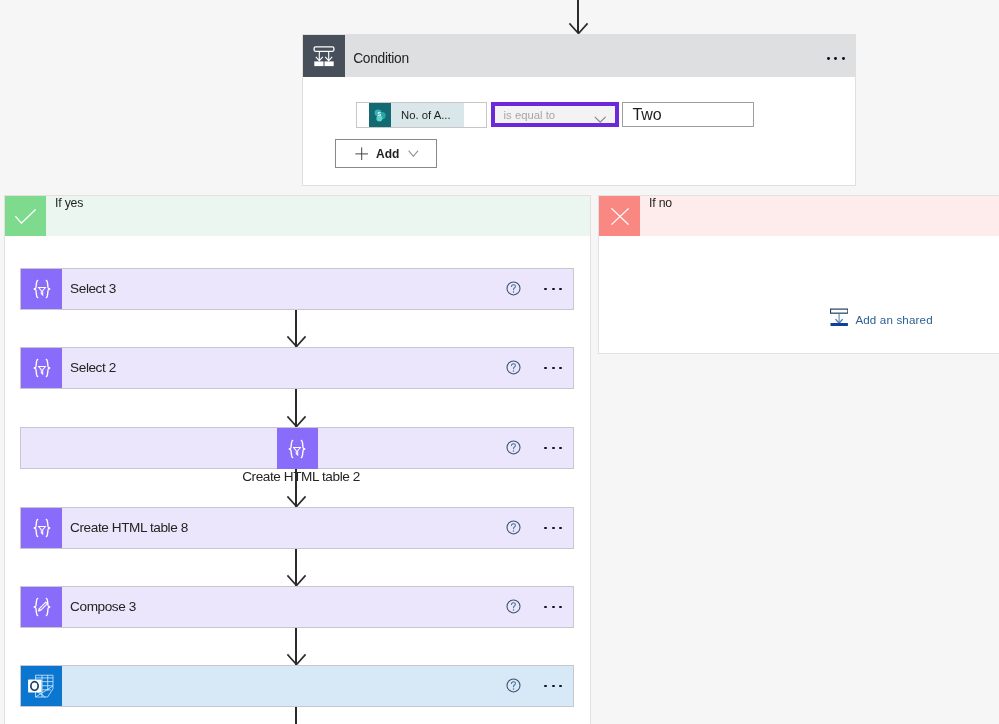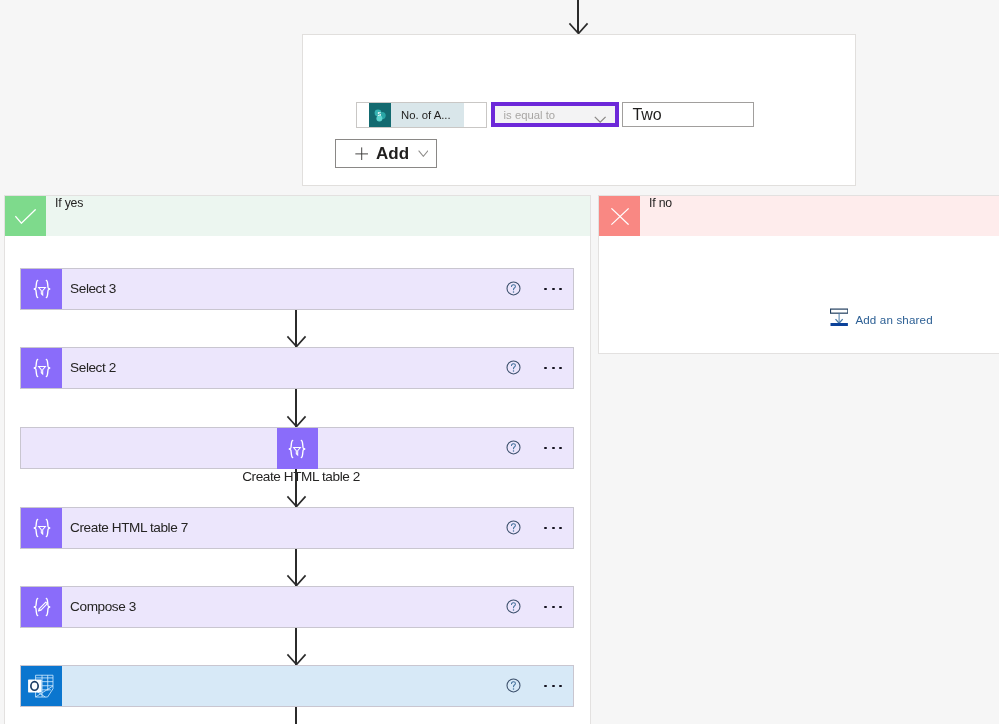--- a/index.html
+++ b/index.html
@@ -72,20 +72,41 @@
 <div class="canvas">
 
   <div class="arrow" style="left:577px;top:0px;height:34px;">
     <div class="shaft" style="height:33px;"></div>
     <svg width="19" height="11.5" viewBox="0 0 38 23" style="width:19px;height:11.5px;">
       <path d="M2 2 L19 21 L36 2" fill="none" stroke="#2b2b2b" stroke-width="3.4" stroke-linecap="square"></path>
     </svg>
   </div>
 
   <div id="condition-card">
+    <div id="condition-header">
+      <div id="condition-icon">
+        <svg width="22" height="21" viewBox="0 0 44 42" style="width:22px;height:21px;">
+          <rect x="2.2" y="1.6" width="39.6" height="9" rx="3" ry="3" fill="none" stroke="#fff" stroke-width="2.6"></rect>
+          <path d="M12.6 10.6 L12.6 28.8" stroke="#fff" stroke-width="2.2" fill="none"></path>
+          <path d="M31.4 10.6 L31.4 28.8" stroke="#fff" stroke-width="2.2" fill="none"></path>
+          <path d="M5.6 21.6 L12.6 29.4 L19.6 21.6" fill="none" stroke="#fff" stroke-width="2.2"></path>
+          <path d="M24.4 21.6 L31.4 29.4 L38.4 21.6" fill="none" stroke="#fff" stroke-width="2.2"></path>
+          <rect x="2.6" y="30.8" width="18.4" height="9.4" fill="#fff"></rect>
+          <rect x="23" y="30.8" width="18.4" height="9.4" fill="#fff"></rect>
+        </svg>
+      </div>
+      <div id="condition-title">Condition</div>
+      <div id="condition-menu">
+        <span class="ellipsis">
+            <i></i>
+            <i></i>
+            <i></i>
+          </span>
+      </div>
+    </div>
     <div id="condition-body">
       <div id="cond-row">
         <div id="cond-left">
           <div class="token">
             <span class="tok-icon">
               <svg width="14" height="14" viewBox="0 0 14 14">
                 <circle cx="5" cy="5" r="3.4" fill="#36b3b3"></circle>
                 <circle cx="9.1" cy="7.6" r="3.6" fill="#2aa5a5"></circle>
                 <circle cx="6.4" cy="10.4" r="3" fill="#5fd4cf"></circle>
                 <text x="4.4" y="7.6" font-size="5.4" fill="#fff" font-family="'Liberation Sans',sans-serif" font-weight="bold">S</text>
@@ -105,21 +126,21 @@
         <div id="cond-val">
           <span class="val-text">Two</span>
         </div>
       </div>
       <div id="cond-add">
         <span style="margin-left:18.6px;line-height:0;">
           <svg width="13.4" height="13.8" viewBox="0 0 27 28" style="width:13.4px;height:13.8px;">
               <path d="M13.5 0.8 L13.5 27.2 M0.6 14 L26.4 14" stroke="#3b3a39" stroke-width="1.9"></path>
             </svg>
         </span>
-        <span style="margin-left:8px;font-size:17px;font-weight:bold;color:#201f1e;">Add</span>
+        <span style="margin-left:8px;font-size:12px;font-weight:bold;color:#201f1e;">Add</span>
         <span style="margin-left:8.5px;line-height:0;">
           <svg width="10.7" height="7.2" viewBox="0 0 21 14" style="width:10.7px;height:7.2px;">
               <path d="M1.2 1.2 L10.5 12.4 L19.8 1.2" fill="none" stroke="#8e8c8a" stroke-width="2"></path>
             </svg>
         </span>
       </div>
     </div>
   </div>
 
   <div class="branch" id="branch-yes">
@@ -242,21 +263,21 @@
         </svg>
       </div>
       <div class="action" style="top: 507px; background: rgb(236, 230, 252);">
         <div class="act-icon" style="background:#8a6cfa">
           <svg width="20" height="20" viewBox="0 0 40 40" style="width:20px;height:20px;">
   <path d="M11.4 2.8 C8.0 4.0 9.0 12.8 7.8 17.4 C7.2 19.2 5.8 19.8 3.6 20 C5.8 20.2 7.2 20.8 7.8 22.6 C9.0 27.2 8.0 36.0 11.4 37.2" fill="none" stroke="#fff" stroke-width="2.7" stroke-linecap="round"></path>
             <path d="M28.6 2.8 C32.0 4.0 31.0 12.8 32.2 17.4 C32.8 19.2 34.2 19.8 36.4 20 C34.2 20.2 32.8 20.8 32.2 22.6 C31.0 27.2 32.0 36.0 28.6 37.2" fill="none" stroke="#fff" stroke-width="2.7" stroke-linecap="round"></path>
   <path d="M13.2 17.0 L26.8 17.0 L21.4 23.4 L21.4 32.0 L18.6 29.4 L18.6 23.4 Z" fill="none" stroke="#fff" stroke-width="2.1" stroke-linejoin="miter"></path>
 </svg>
         </div>
-        <div class="act-title">Create HTML table 7</div>
+        <div class="act-title">Create HTML table 8</div>
         <div class="act-right">
           <span class="help"><svg width="15" height="15" viewBox="0 0 15 15">
   <circle cx="7.5" cy="7.4" r="6.5" fill="none" stroke="#3b4f6b" stroke-width="1.05"></circle>
   <path d="M5.5 5.5 C5.5 4.0 7.0 3.5 8.0 3.8 C9.6 4.2 9.9 5.9 8.6 6.8 C7.9 7.3 7.5 7.7 7.5 8.8" fill="none" stroke="#46739e" stroke-width="1.05" stroke-linecap="round"></path>
   <circle cx="7.5" cy="11.0" r="0.75" fill="#46739e"></circle>
 </svg></span>
           <span class="ellipsis">
             <i></i>
             <i></i>
             <i></i>

